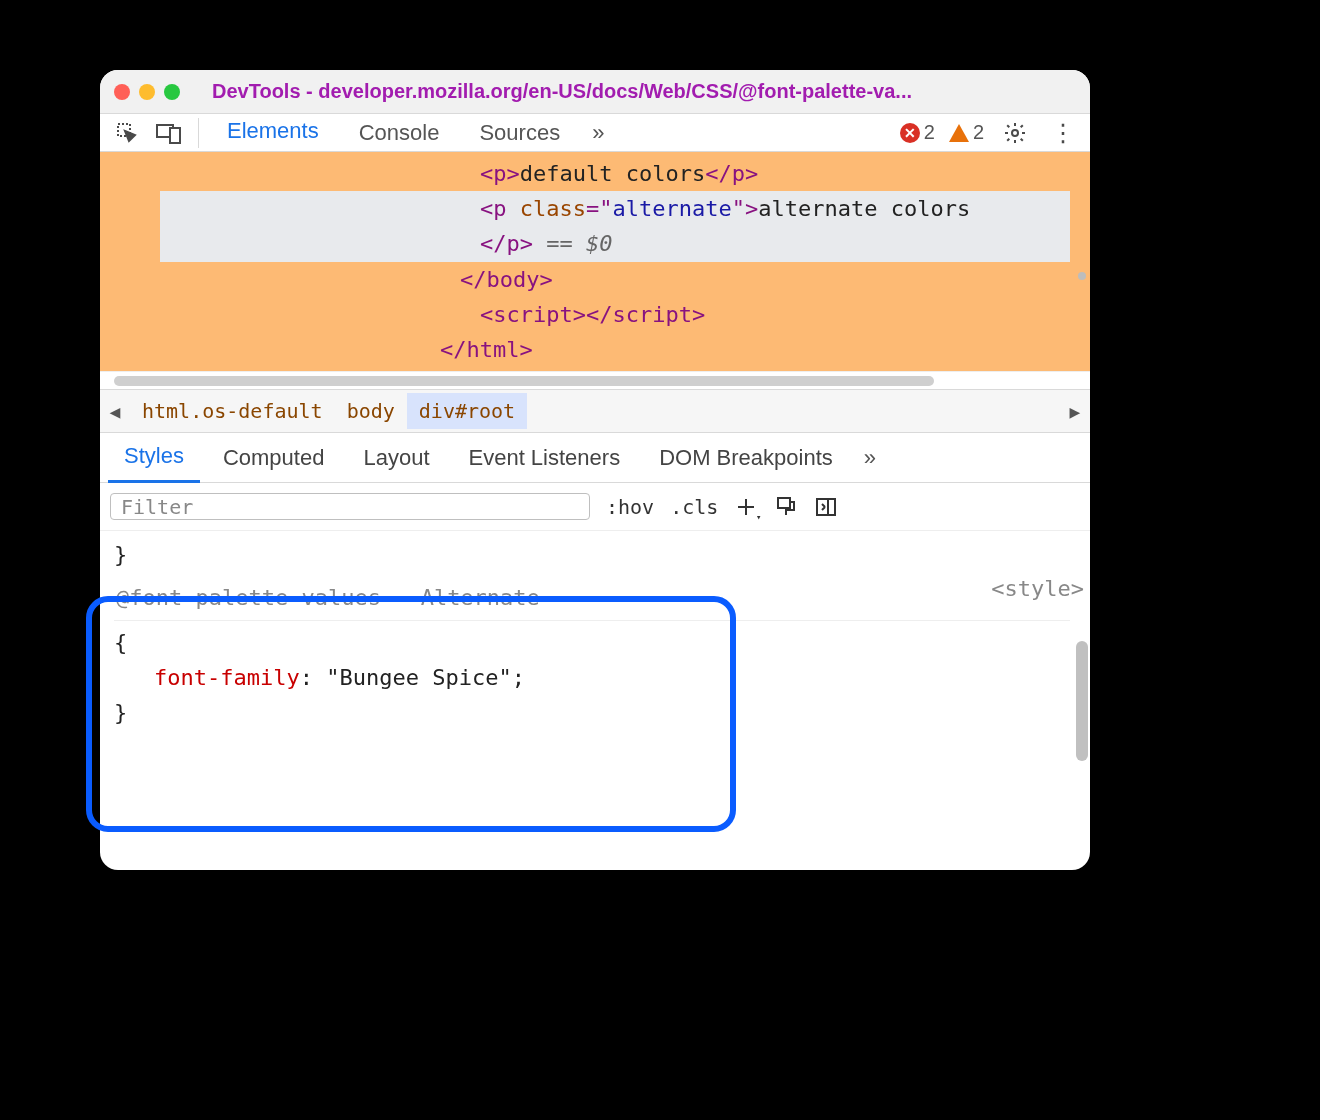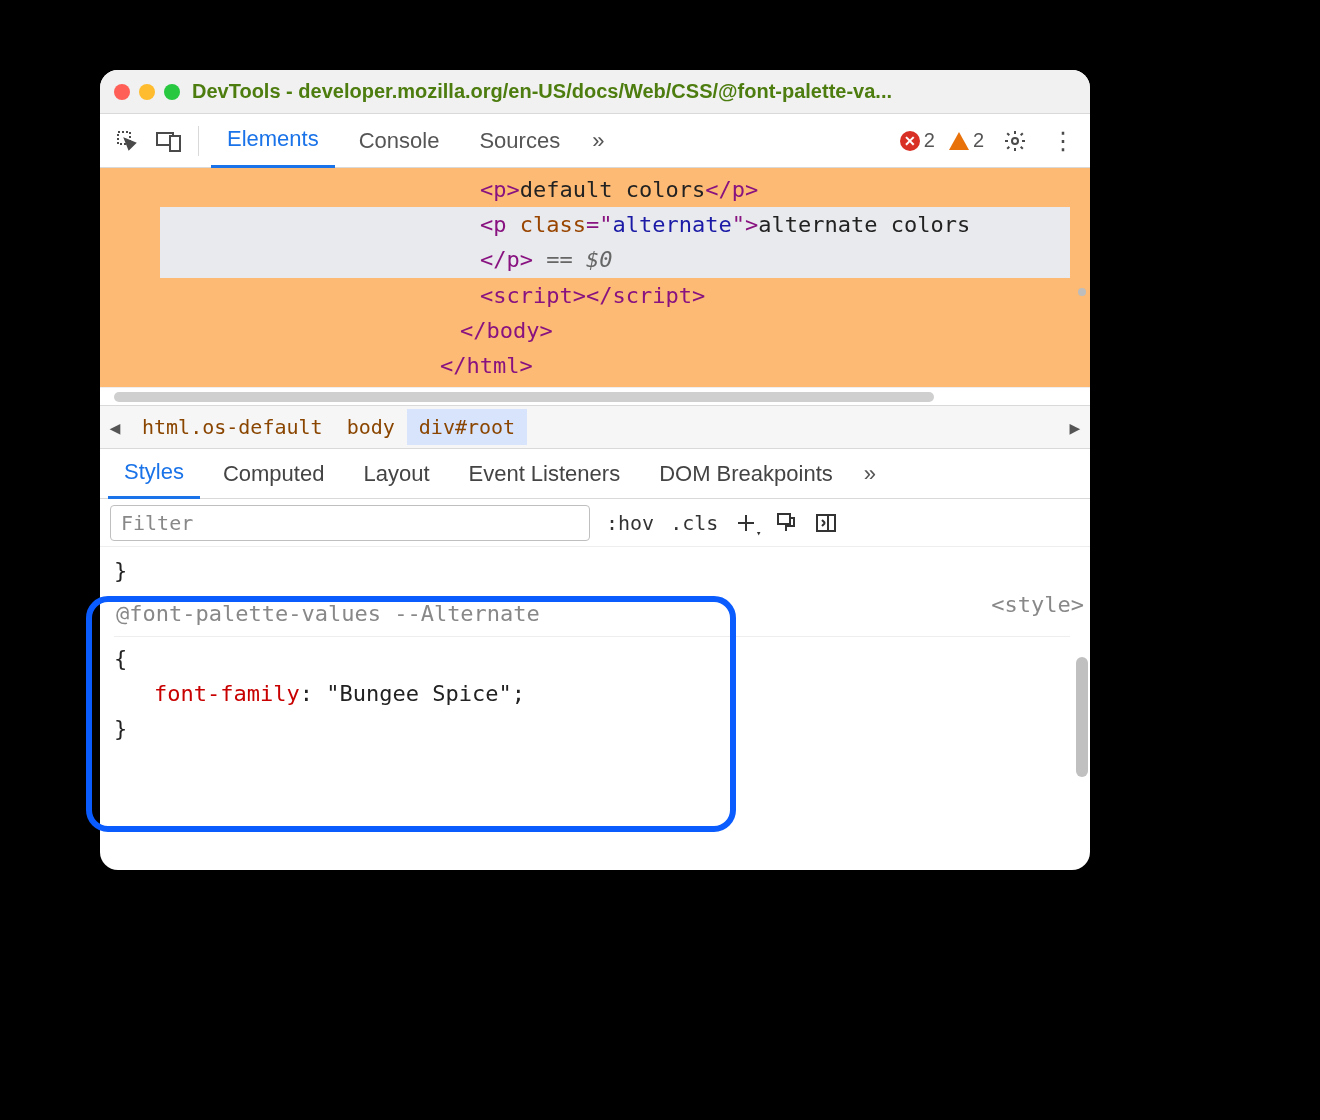--- a/index.html
+++ b/index.html
@@ -34,29 +34,30 @@
     border-bottom: 1px solid #d9d9d9;
   }
   .traffic { display: flex; gap: 9px; }
   .dot { width: 16px; height: 16px; border-radius: 50%; }
   .dot.red { background: #ff5f57; }
   .dot.yellow { background: #febc2e; }
   .dot.green { background: #28c840; }
   .title {
     font-size: 20px;
     font-weight: 600;
-    color: #4d7c0f;
+    color: #a21caf;
     white-space: nowrap;
     overflow: hidden;
     text-overflow: ellipsis;
     flex: 1;
+    margin-left: 20px;
   }
   
   .toolbar {
-    height: 54px;
+    height: 38px;
     display: flex;
     align-items: center;
     padding: 0 10px;
     gap: 8px;
     border-bottom: 1px solid #d9d9d9;
     background: #fff;
   }
   .tb-icon {
     width: 34px; height: 34px;
     display: flex; align-items: center; justify-content: center;
@@ -188,21 +189,21 @@
     height: 48px;
     display: flex; align-items: center;
     padding: 6px 10px;
     gap: 16px;
     border-bottom: 1px solid #eee;
     font-family: ui-monospace, Menlo, Consolas, monospace;
     font-size: 20px;
   }
   .filter-input {
     flex: 0 0 480px;
-    height: 36px;
+    height: 27px;
     border: 1px solid #bfbfbf;
     border-radius: 4px;
     padding: 0 10px;
     font-size: 20px;
     font-family: inherit;
     color: #333;
   }
   .filter-input::placeholder { color: #888; }
   .mini { color: #333; cursor: pointer; font-size: 20px; text-align: center; }
   .mini.mono { font-family: ui-monospace, Menlo, monospace; }
@@ -308,25 +309,25 @@
     <div class="ln">
       <span class="t-tag">&lt;p&gt;</span><span class="t-text">default colors</span><span class="t-tag">&lt;/p&gt;</span>
     </div>
     <div class="ln selected">
       <span class="t-tag">&lt;p</span>
       <span class="t-attr">class</span><span class="t-punc">="</span><span class="t-str">alternate</span><span class="t-punc">"</span><span class="t-tag">&gt;</span><span class="t-text">alternate colors</span>
     </div>
     <div class="ln selected">
       <span class="t-tag">&lt;/p&gt;</span><span class="t-eq"> == $0</span>
     </div>
+    <div class="ln l3">
+      <span class="t-tag">&lt;/body&gt;</span>
+    </div>
     <div class="ln">
       <span class="t-tag">&lt;script&gt;&lt;/script&gt;</span>
-    </div>
-    <div class="ln l3">
-      <span class="t-tag">&lt;/body&gt;</span>
     </div>
     <div class="ln l2">
       <span class="t-tag">&lt;/html&gt;</span>
     </div>
     <div class="vscroll-dot" style="top:120px;"></div>
   </div>
   <div class="hscroll">
     <div class="thumb"></div>
   </div>
 

